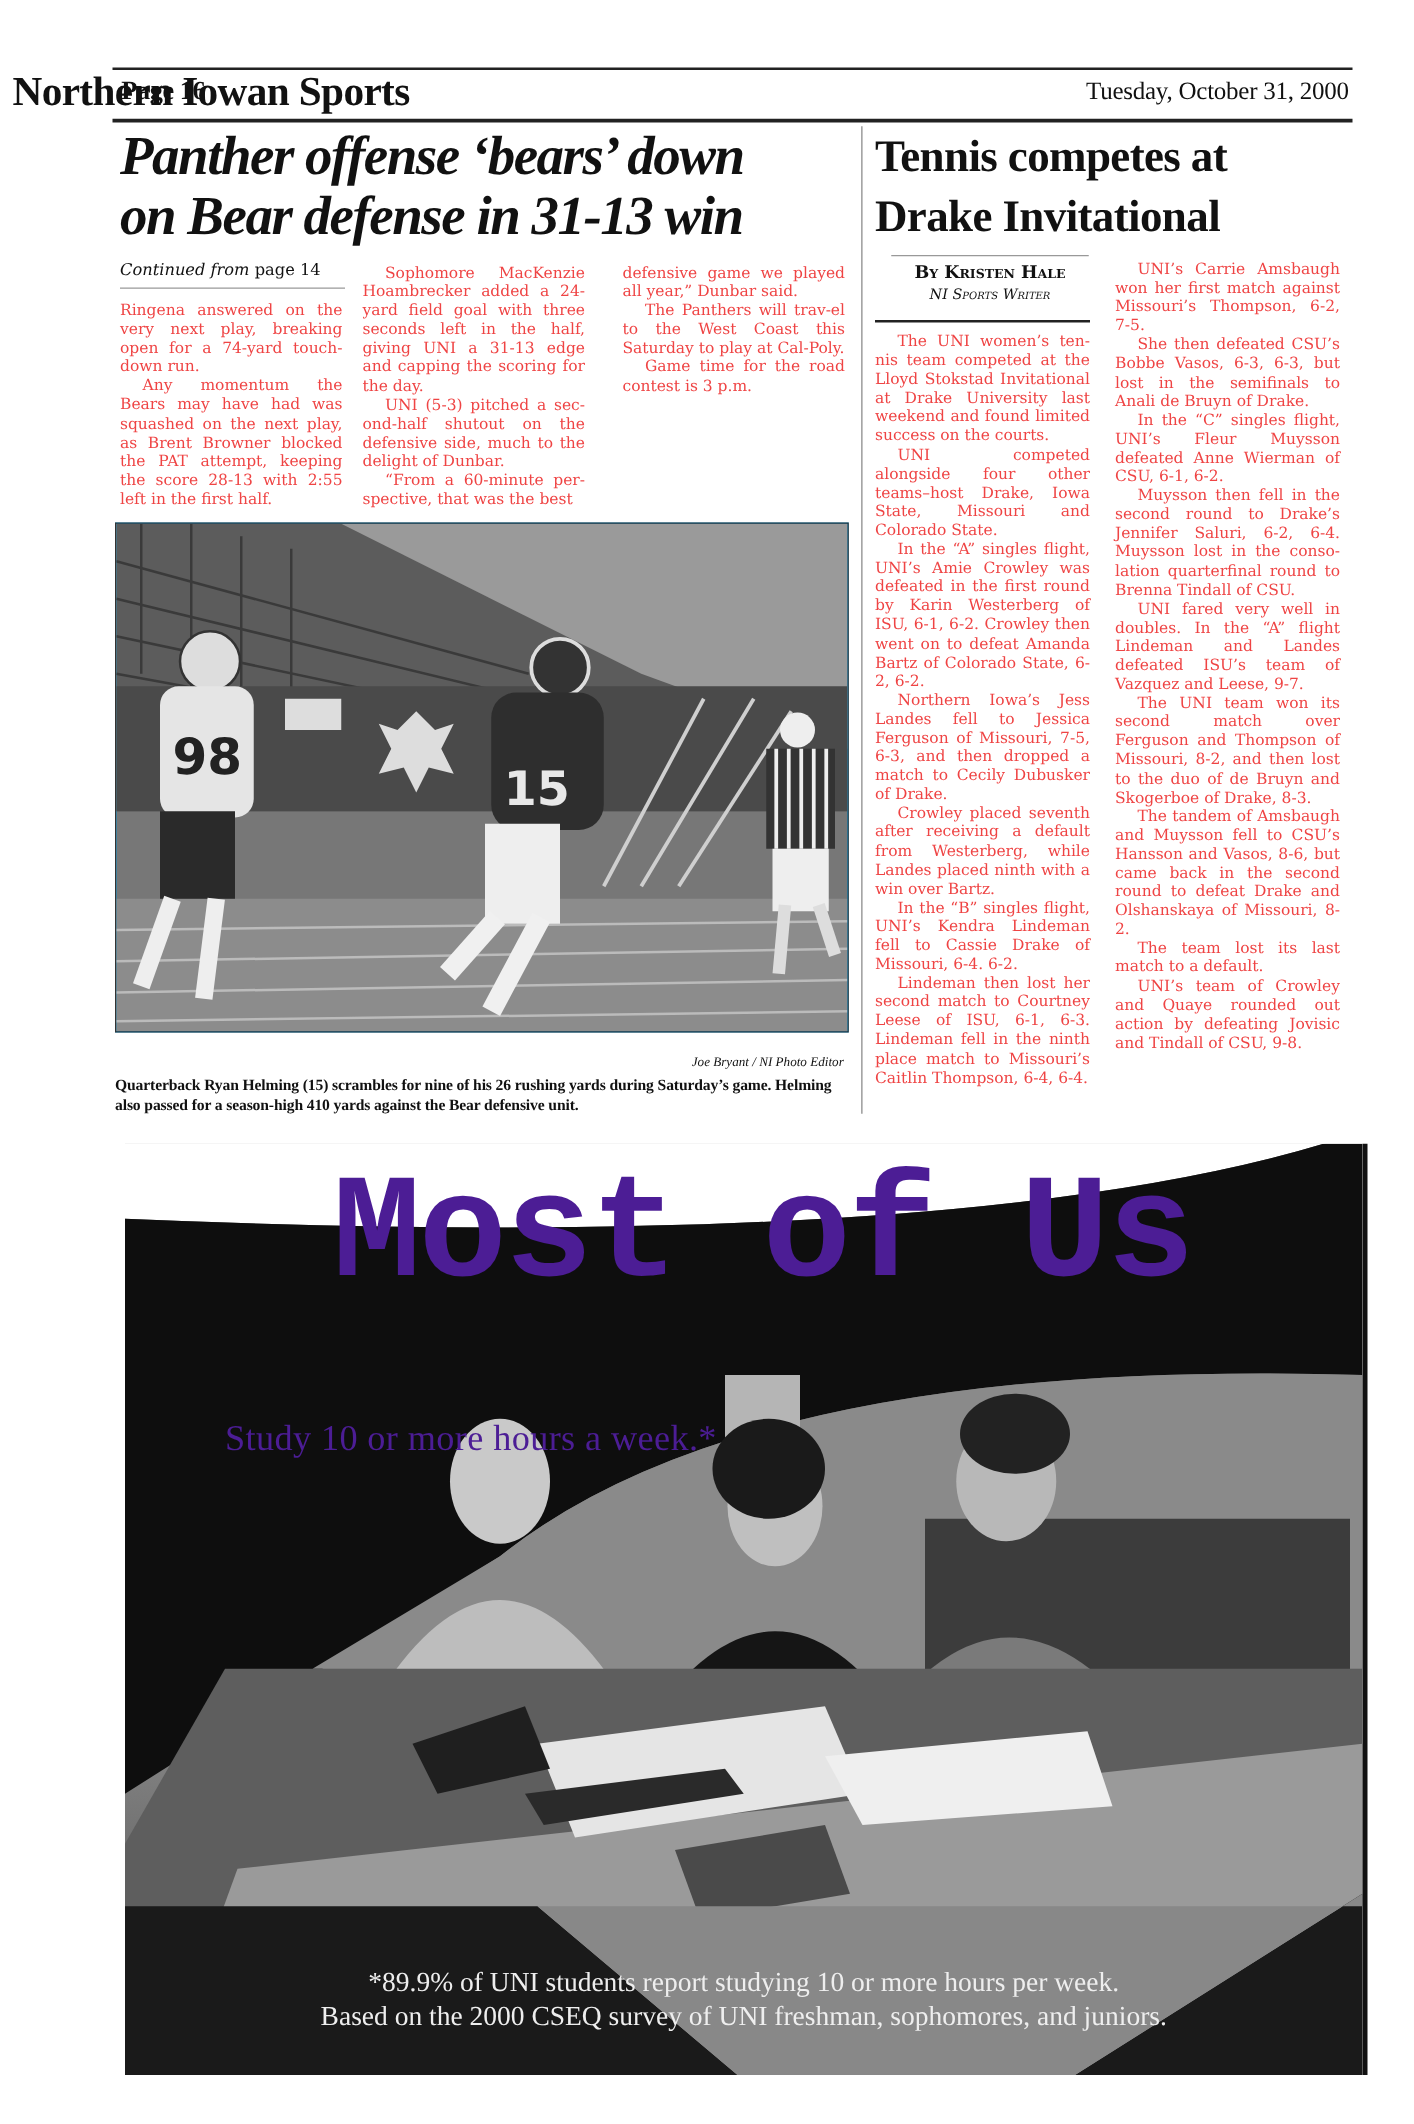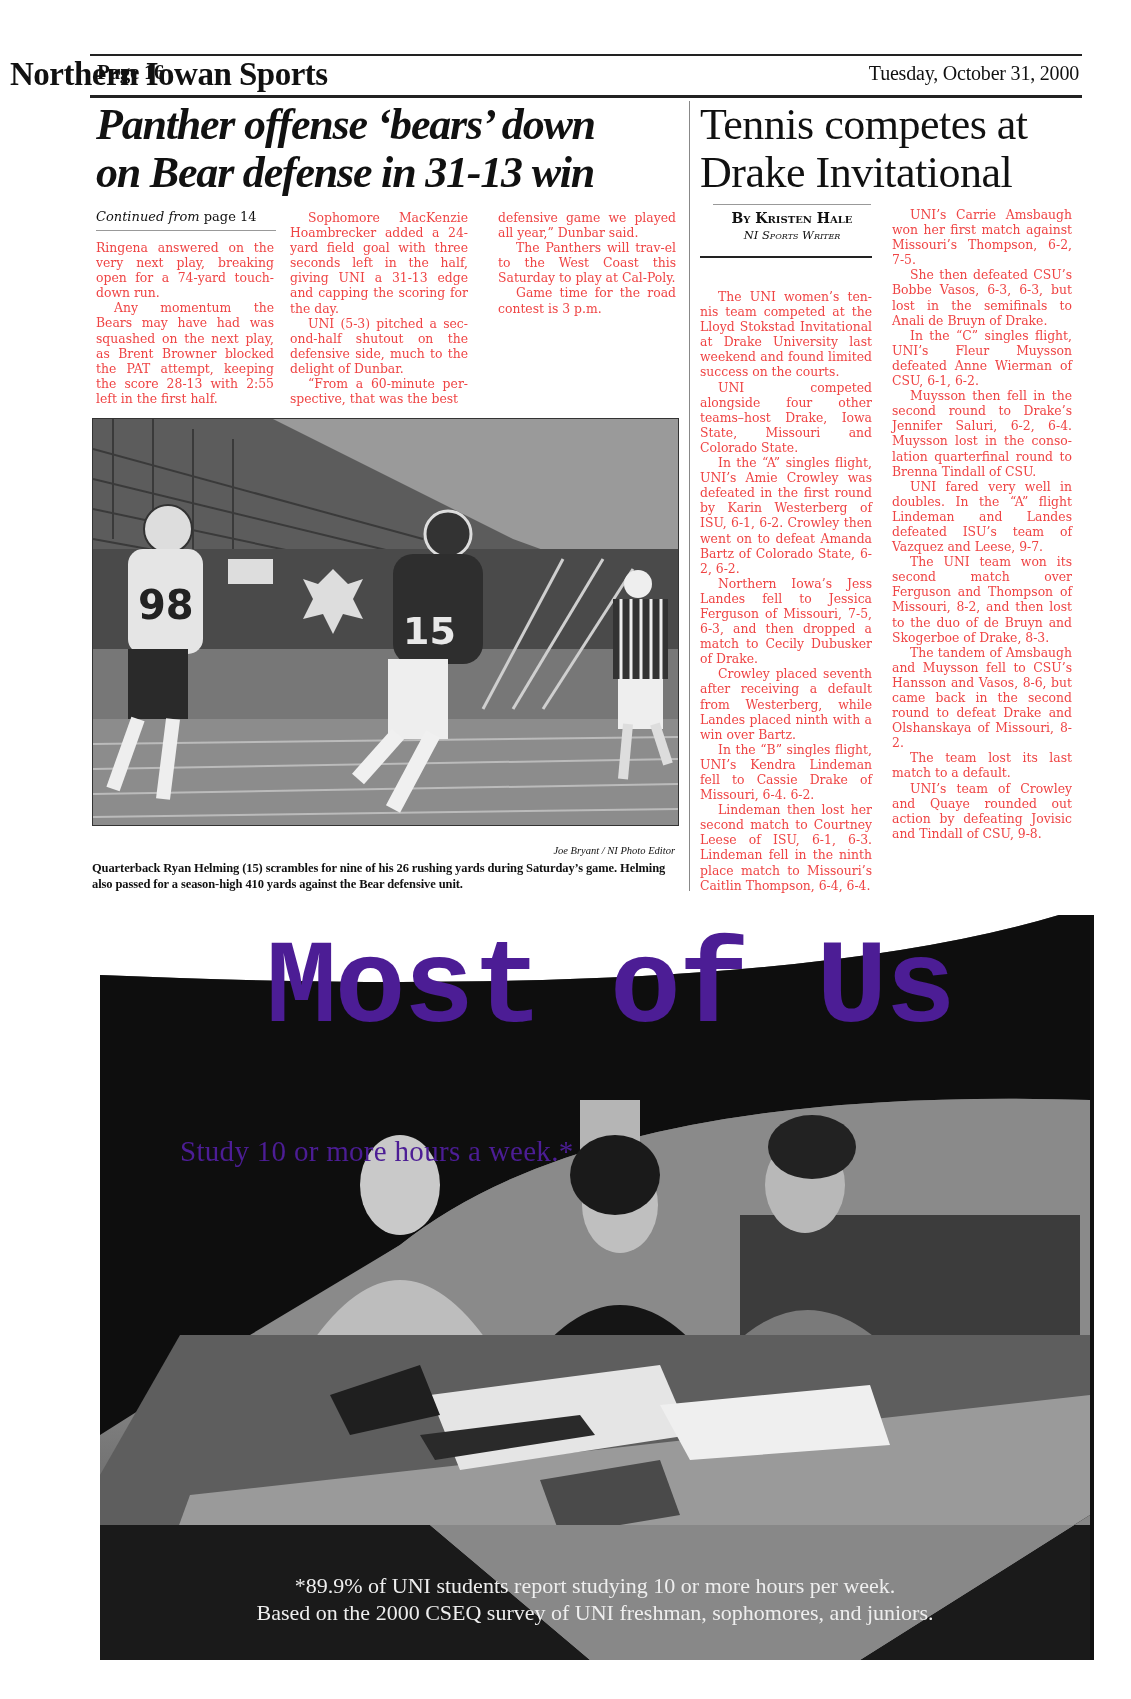--- a/index.html
+++ b/index.html
@@ -11,21 +11,21 @@
   .rule-mid { left: 90px; top: 95px; width: 992px; height: 3px; background: #222; }
   .page-num { left: 97px; top: 60px; font-size: 21px; font-weight: bold; font-family: "Liberation Serif", serif; letter-spacing: -0.3px; }
   .paper-title { left: 0; width: 1131px; text-align: left; top: 56px; font-size: 33px; font-weight: bold; font-family: "Liberation Serif", serif; letter-spacing: -0.5px; padding-left: 10px; box-sizing: border-box;}
   .paper-date { right: 52px; top: 62px; font-size: 20px; font-family: "Liberation Serif", serif; letter-spacing: -0.2px; }
 
   
   .fb-headline { left: 96px; top: 101px; width: 590px; font-size: 44px; line-height: 48px; font-style: italic; font-weight: bold; font-family: "Liberation Serif", serif; letter-spacing: -1.2px; }
   .col-sep { left: 689px; top: 101px; width: 1px; height: 790px; background: #888; }
 
   
-  .tn-headline { left: 700px; top: 101px; width: 390px; font-size: 44px; line-height: 48px; font-weight: normal; font-family: "Liberation Serif", serif; letter-spacing: -0.5px; }
+  .tn-headline { left: 700px; top: 101px; width: 390px; font-size: 36px; line-height: 48px; font-weight: bold; font-family: "Liberation Serif", serif; letter-spacing: -0.5px; }
 
   .body-text { font-family: "DejaVu Serif", serif; font-size: 12.4px; line-height: 15.1px; text-align: justify; color: #ef4444; }
   .body-text p { margin: 0; text-indent: 18px; }
   .body-text p.noindent { text-indent: 0; }
 
   .continued { left: 96px; top: 209px; font-size: 13px; font-family: "DejaVu Serif", serif; }
   .continued i { font-style: italic; }
   .cont-rule { left: 96px; top: 230px; width: 180px; height: 1px; background: #999; }
 
   .fb-col1 { left: 96px; top: 240px; width: 178px; }
@@ -37,21 +37,21 @@
   .credit { left: 500px; top: 845px; width: 175px; text-align: right; font-size: 10.5px; font-style: italic; font-family: "Liberation Serif", serif; }
   .caption { left: 92px; top: 860px; width: 590px; font-size: 12.5px; line-height: 16px; font-weight: bold; font-family: "Liberation Serif", serif; letter-spacing: -0.1px; }
 
   
   .by-rule-top { left: 713px; top: 204px; width: 158px; height: 1px; background: #999; }
   .byline { left: 713px; top: 210px; width: 158px; text-align: center; font-family: "DejaVu Serif", serif; }
   .byline .name { font-size: 14px; font-weight: bold; font-variant: small-caps; }
   .byline .role { font-size: 11.5px; font-style: italic; font-variant: small-caps; margin-top: 2px; }
   .by-rule-bot { left: 700px; top: 256px; width: 172px; height: 2px; background: #222; }
 
-  .tn-col1 { left: 700px; top: 265px; width: 172px; margin-top: 24px; }
+  .tn-col1 { left: 700px; top: 265px; width: 172px; }
   .tn-col2 { left: 892px; top: 207px; width: 180px; }
 
   
   .ad { left: 100px; top: 915px; width: 990px; height: 745px; overflow: hidden; }
   .ad-bg { position: absolute; inset: 0; background: linear-gradient(180deg, #5a5a5a 0%, #777 45%, #8a8a8a 60%, #4a4a4a 100%); }
   .ad-black { position: absolute; left: 0; top: 0; width: 990px; height: 745px; }
   .ad-headline { position: absolute; left: 110px; top: 10px; width: 800px; text-align: center; color: #4c1d95; font-size: 118px; font-weight: bold; font-family: Liberation Mono, monospace; letter-spacing: -2px; line-height: 130px; }
   .ad-sub { position: absolute; left: 80px; top: 220px; width: 900px; color: #4c1d95; font-size: 29px; font-family: "Liberation Serif", serif; letter-spacing: 0.3px; }
   .ad-foot { position: absolute; left: 0; top: 657px; width: 990px; text-align: center; color: #eee; font-size: 22px; line-height: 27px; font-family: "Liberation Serif", serif; }
   .ad-border { position: absolute; left: 96px; top: 915px; width: 998px; height: 745px; border-right: 4px solid #111; box-sizing: border-box; }

